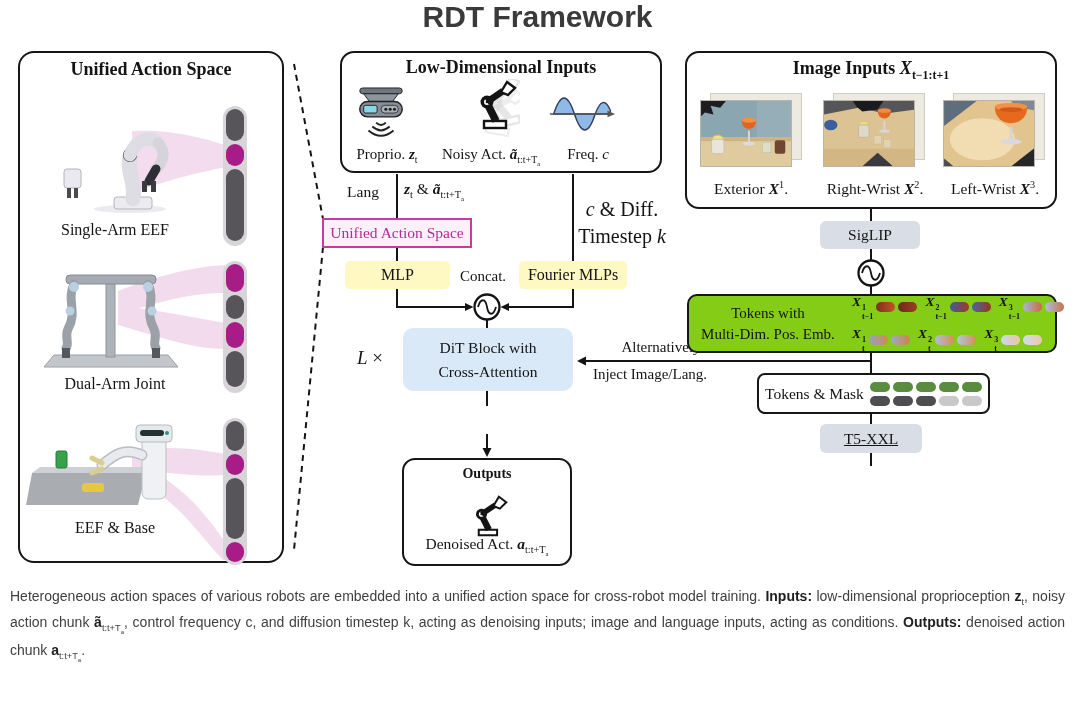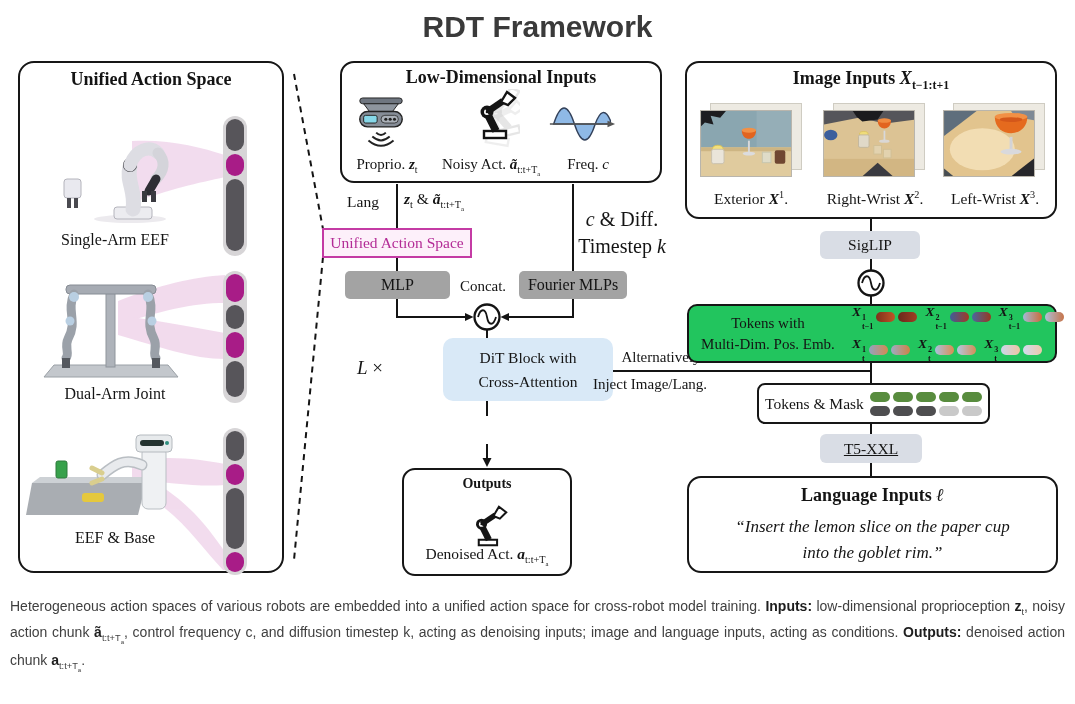--- a/index.html
+++ b/index.html
@@ -1,39 +1,39 @@
 <!DOCTYPE html>
 <html><head>
 <meta charset="utf-8">
 <style>
   html,body{margin:0;padding:0;background:#fff;}
   body{width:1075px;height:704px;font-family:"Liberation Serif",serif;color:#141414;overflow:hidden;}
-  .title{font-family:"Liberation Sans",sans-serif;font-size:30px;font-weight:bold;text-align:center;color:#3a3a3a;margin:10px 0 0;}
+  .title{font-family:"Liberation Sans",sans-serif;font-size:30px;font-weight:bold;text-align:center;color:#3a3a3a;margin:0 0 0;}
   .diagram{position:relative;width:1075px;height:540px;margin-top:2px;}
   .abs{position:absolute;}
   svg.connectors{position:absolute;left:0;top:0;z-index:0;}
   .obox{position:absolute;background:#fff;border:2.5px solid #161616;border-radius:16px;z-index:1;box-sizing:border-box;}
   .boxtitle{position:absolute;left:0;right:0;text-align:center;font-weight:bold;font-size:18px;}
-  .bluebox{position:absolute;background:#a3a3a3;border-radius:5px;display:flex;align-items:center;justify-content:center;font-size:16px;z-index:1;box-sizing:border-box;}
+  .bluebox{position:absolute;background:#fef9c3;border-radius:5px;display:flex;align-items:center;justify-content:center;font-size:16px;z-index:1;box-sizing:border-box;}
   .graybox{position:absolute;background:#d9dde5;border-radius:6px;display:flex;align-items:center;justify-content:center;font-size:15.5px;z-index:1;box-sizing:border-box;}
   .ditbox{position:absolute;background:#d9e9f7;border-radius:10px;display:flex;align-items:center;justify-content:center;text-align:center;font-size:15.5px;line-height:1.5;z-index:1;box-sizing:border-box;}
   .pinkbox{position:absolute;background:#fdf0fa;border:2px solid #c43ba4;color:#b32b96;display:flex;align-items:center;justify-content:center;font-size:15.5px;z-index:2;box-sizing:border-box;}
   .lbl{position:absolute;font-size:15px;text-align:center;z-index:1;}
   sub,sup{font-size:.66em;}
   .ss{display:inline-flex;flex-direction:column;vertical-align:-0.5em;font-size:.6em;line-height:1.05;margin-left:1px;font-style:normal;}
   .track{position:absolute;width:24px;background:#d7d5d7;border-radius:12px;padding:3px;box-sizing:border-box;display:flex;flex-direction:column;gap:3px;align-items:center;z-index:2;}
   .seg{width:18px;border-radius:9px;flex:none;}
   .seg.dark{background:#57555a;}
   .seg.magenta{background:#a81c87;}
   .robotlbl{position:absolute;font-size:16px;text-align:center;z-index:2;}
   .photo-stack{position:absolute;width:104px;height:76px;}
   .photo-back{position:absolute;left:10px;top:0;width:92px;height:67px;background:#edeae2;border:1px solid #cfccc2;box-sizing:border-box;}
   .photo{position:absolute;left:0;top:7px;width:92px;height:67px;border:1px solid #b9b5ac;box-sizing:border-box;overflow:hidden;background:#ddd;}
   .camlbl{position:absolute;font-size:15.5px;text-align:center;z-index:1;}
-  .tokbox{position:absolute;background:#22c55e;border:2px solid #161616;border-radius:10px;z-index:1;box-sizing:border-box;display:flex;align-items:center;}
+  .tokbox{position:absolute;background:#84cc16;border:2px solid #161616;border-radius:10px;z-index:1;box-sizing:border-box;display:flex;align-items:center;}
   .tok-text{width:158px;text-align:center;font-size:15px;line-height:1.4;flex:none;}
   .tok-rows{display:flex;flex-direction:column;gap:5px;}
   .tok-row{display:flex;align-items:center;gap:3px;font-size:13.5px;}
   .tok-lab{font-weight:bold;font-style:italic;margin-left:5px;white-space:nowrap;}
   .pill{width:19px;height:10px;border-radius:5px;display:inline-block;flex:none;}
   .tmbox{position:absolute;background:#fff;border:2px solid #161616;border-radius:8px;z-index:1;box-sizing:border-box;display:flex;align-items:center;gap:6px;padding:0 6px;font-size:15.5px;}
   .mask-grid{display:flex;flex-direction:column;gap:4px;}
   .mask-row{display:flex;gap:3px;}
   .mpill{width:20px;height:10px;border-radius:5px;flex:none;}
   .langquote{position:absolute;left:0;right:0;text-align:center;font-style:italic;font-size:17px;line-height:1.5;}
@@ -205,21 +205,21 @@
   <div class="lbl" style="left:334px;top:147px;width:58px;font-size:15.5px;">Lang</div>
   <div class="lbl" style="left:404px;top:144px;width:100px;text-align:left;font-size:15.5px;"><b><i>z</i></b><sub>t</sub> &amp; <b><i>ã</i></b><sub>t:t+T<sub>a</sub></sub></div>
   <div class="lbl" style="left:578px;top:160px;width:88px;line-height:1.35;font-size:20px;"><i>c</i> &amp; Diff.<br>Timestep <i>k</i></div>
 
   <div class="pinkbox" style="left:322px;top:182px;width:150px;height:30px;">Unified Action Space</div>
 
   <div class="bluebox" style="left:345px;top:225px;width:105px;height:28px;">MLP</div>
   <div class="lbl" style="left:452px;top:232px;width:62px;">Concat.</div>
   <div class="bluebox" style="left:519px;top:225px;width:108px;height:28px;">Fourier MLPs</div>
 
-  <div class="ditbox" style="left:403px;top:292px;width:170px;height:63px;margin-left:40px;">DiT Block with<br>Cross-Attention</div>
+  <div class="ditbox" style="left:403px;top:292px;width:170px;height:63px;">DiT Block with<br>Cross-Attention</div>
   <div class="lbl" style="left:348px;top:311px;width:44px;font-size:19px;"><i>L</i> ×</div>
   <div class="lbl" style="left:597px;top:303px;width:128px;">Alternatively</div>
   <div class="lbl" style="left:580px;top:330px;width:140px;">Inject Image/Lang.</div>
 
 
   <div class="obox" style="left:402px;top:422px;width:170px;height:108px;border-radius:13px;">
     <div class="boxtitle" style="top:6px;font-size:14px;">Outputs</div>
     <svg class="abs" style="left:61px;top:34px;" width="44" height="44" viewBox="0 0 48 48">
       <rect x="15" y="39" width="20" height="6" fill="#fff" stroke="#141414" stroke-width="2.2"></rect>
       <path d="M26,39 L18,23" stroke="#141414" stroke-width="7"></path>
@@ -363,20 +363,16 @@
           <span class="mpill" style="background: rgb(78, 78, 80);"></span>
           <span class="mpill" style="background: rgb(78, 78, 80);"></span>
           <span class="mpill" style="background: rgb(201, 201, 201);"></span>
           <span class="mpill" style="background: rgb(201, 201, 201);"></span>
         </div>
     </div>
   </div>
 
   <div class="graybox" style="left:820px;top:388px;width:102px;height:29px;text-decoration:underline;">T5-XXL</div>
 
-  <div class="obox" style="left:687px;top:430px;width:371px;height:97px;border-radius:14px;">
-    <div class="boxtitle" style="top:7px;">Language Inputs <b><i>ℓ</i></b></div>
-    <div class="langquote" style="top:36px;">“Insert the lemon slice on the paper cup<br>into the goblet rim.”</div>
-  </div>
 
 </div>
 
 <div class="caption">Heterogeneous action spaces of various robots are embedded into a unified action space for cross-robot model training. <b>Inputs:</b> low-dimensional proprioception <b>z</b><sub>t</sub>, noisy action chunk <b>ã</b><sub>t:t+T<sub>a</sub></sub>, control frequency c, and diffusion timestep k, acting as denoising inputs; image and language inputs, acting as conditions. <b>Outputs:</b> denoised action chunk <b>a</b><sub>t:t+T<sub>a</sub></sub>.</div>
 
 </body></html>

